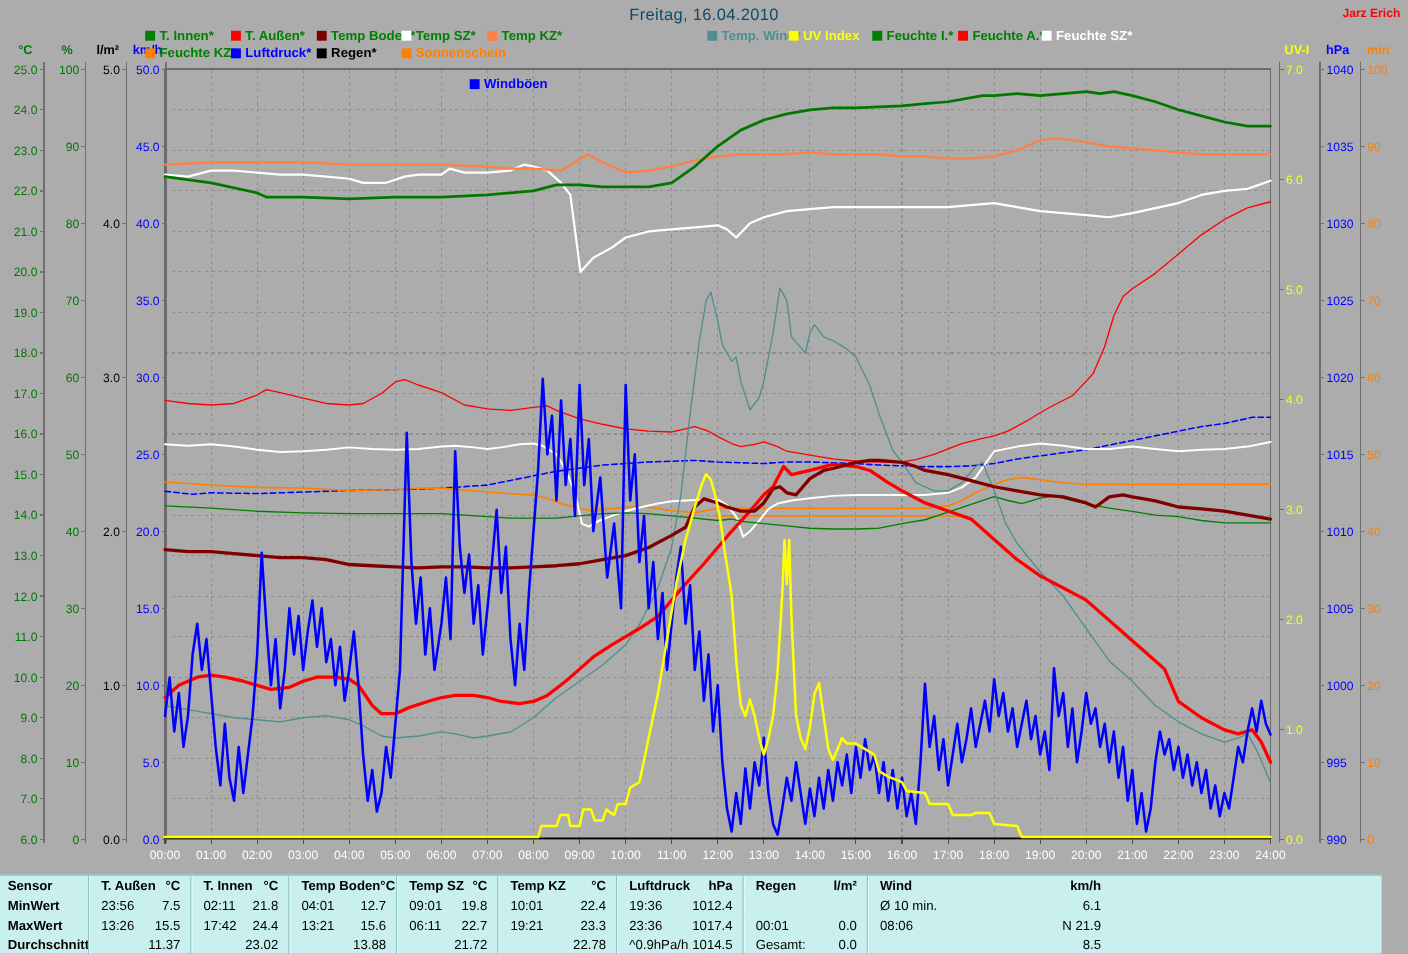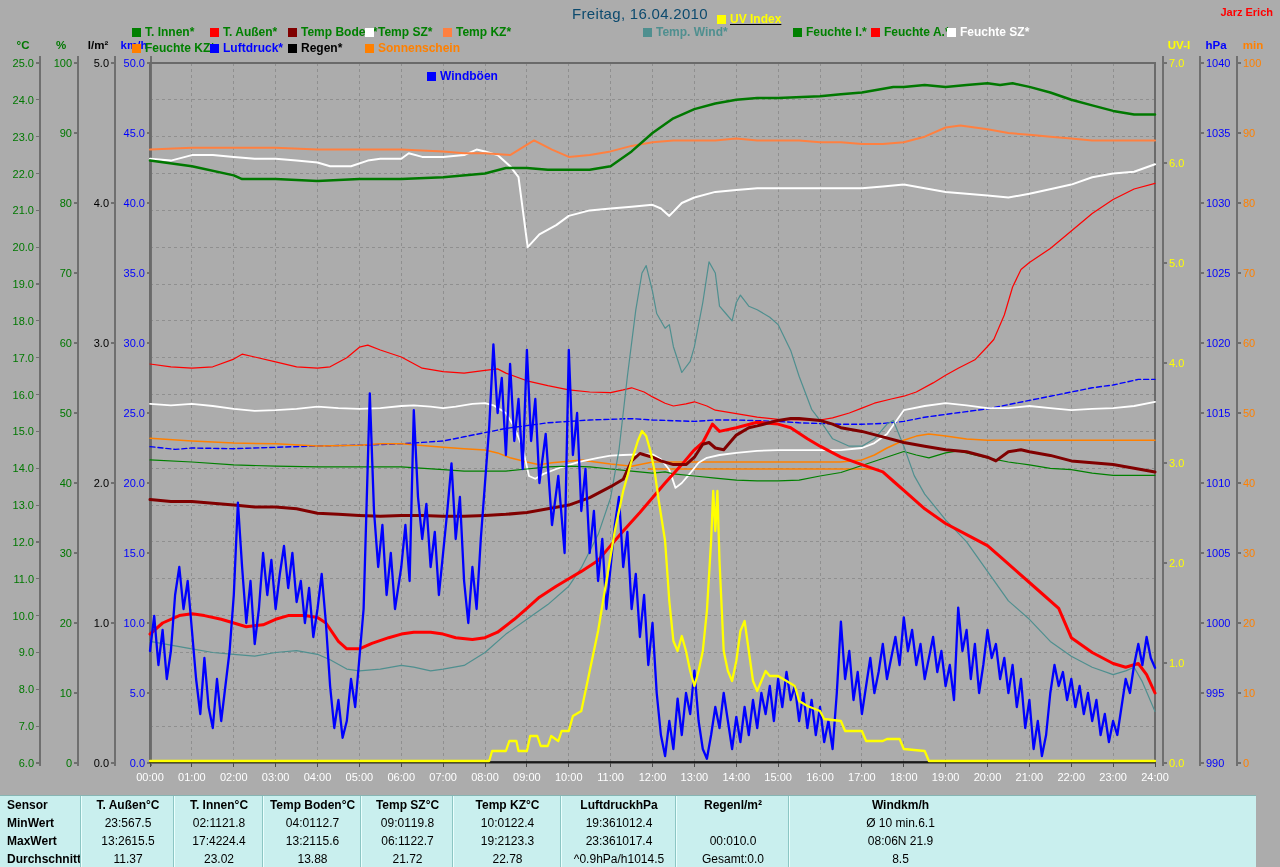--- a/index.html
+++ b/index.html
@@ -11,21 +11,21 @@
   .legend-item{position:absolute;height:12px;line-height:11px;font-size:12px;
                font-weight:bold;white-space:nowrap;cursor:default;}
   .swatch{display:inline-block;width:9px;height:9px;margin-right:4px;vertical-align:-1px;}
   #chart{position:absolute;left:0;top:0;}
   .datatable{position:absolute;left:0;top:795px;width:1256px;height:72px;
              background:#c9efee;border-top:1px solid #87b5b3;
              display:grid;grid-template-columns:80px 93px 89px 98px 92px 108px 115px 113px 222px auto;
              grid-auto-rows:18px;}
   .cell{font-size:12px;display:flex;justify-content:space-between;align-items:center;
         padding:0 9px 0 11px;white-space:nowrap;color:#000;}
-  .cell.sep{border-left:1px solid #8cc6c4;box-shadow:inset 1px 0 0 #e9fffd;justify-content:center;}
+  .cell.sep{border-left:1px solid #8cc6c4;box-shadow:inset 1px 0 0 #e9fffd;}
   .cell.hdr{font-weight:bold;}
   .rowlab{font-size:12px;font-weight:bold;display:flex;align-items:center;padding-left:7px;color:#000;}
 </style>
 </head>
 <body>
 
 <div class="app">
   <div class="title">Freitag, 16.04.2010</div>
   <div class="author">Jarz Erich</div>
   <svg id="chart" width="1280" height="795" viewBox="0 0 1280 795">
@@ -308,21 +308,21 @@
       <polyline points="150.0,651.0 154.2,616.0 158.4,665.0 162.6,630.0 166.8,679.0 170.9,651.0 175.1,595.0 179.3,567.0 183.5,609.0 187.7,581.0 191.9,630.0 196.1,679.0 200.3,714.0 204.4,658.0 208.6,707.0 212.8,728.0 217.0,679.0 221.2,721.0 225.4,686.0 229.6,651.0 233.8,595.0 237.9,502.6 242.1,567.0 246.3,623.0 250.5,581.0 254.7,644.0 258.9,609.0 263.1,553.0 267.3,595.0 271.4,560.0 275.6,609.0 279.8,574.0 284.0,546.0 288.2,588.0 292.4,553.0 296.6,602.0 300.8,581.0 304.9,623.0 309.1,588.0 313.3,637.0 317.5,609.0 321.7,574.0 325.9,623.0 330.1,686.0 334.3,728.0 338.4,700.0 342.6,737.8 346.8,721.0 351.0,679.0 355.2,707.0 359.4,658.0 363.6,609.0 369.8,393.4 374.0,511.0 378.2,567.0 382.4,525.0 386.6,595.0 390.8,553.0 395.0,609.0 401.3,567.0 405.4,525.0 409.6,581.0 413.8,410.2 418.0,497.0 422.2,539.0 426.4,504.0 430.6,567.0 434.8,532.0 438.9,595.0 443.1,553.0 447.3,511.0 451.5,463.4 455.7,539.0 459.9,497.0 464.1,581.0 468.3,623.0 472.4,567.0 476.6,609.0 480.8,539.0 485.0,483.0 489.2,427.0 493.4,344.4 497.6,413.0 501.8,378.0 505.9,455.0 510.1,364.0 514.3,441.0 518.5,399.0 522.7,469.0 526.9,350.0 531.1,441.0 535.3,399.0 539.4,483.0 545.7,434.0 552.0,525.0 558.3,476.0 564.6,553.0 568.8,350.0 572.9,455.0 577.1,413.0 581.3,511.0 585.5,469.0 589.7,553.0 593.9,511.0 598.1,581.0 602.3,539.0 606.4,609.0 610.6,567.0 614.8,525.0 619.0,497.0 623.2,567.0 627.4,532.0 631.6,609.0 635.8,574.0 639.9,637.0 644.1,595.0 648.3,665.0 652.5,623.0 656.7,693.0 660.9,735.0 665.1,756.0 669.3,721.0 673.4,749.0 677.6,698.6 681.8,735.0 686.0,693.0 690.2,714.0 694.4,670.6 698.6,721.0 702.8,749.0 706.9,758.8 711.1,735.0 715.3,707.0 719.5,728.0 723.7,693.0 727.9,721.0 732.1,749.0 736.3,716.8 740.4,742.0 744.6,707.0 748.8,735.0 753.0,700.0 757.2,728.0 761.4,693.0 765.6,714.0 769.8,686.0 773.9,721.0 778.1,679.0 782.3,707.0 786.5,672.0 790.7,700.0 794.9,686.0 799.1,721.0 803.3,693.0 807.4,728.0 811.6,700.0 815.8,735.0 820.0,707.0 824.2,742.0 828.4,721.0 832.6,749.0 836.8,693.0 840.9,621.6 845.1,679.0 849.3,651.0 853.5,700.0 857.7,672.0 861.9,714.0 866.1,686.0 870.3,658.0 874.4,693.0 878.6,672.0 882.8,644.0 887.0,679.0 891.2,658.0 895.4,637.0 899.6,665.0 903.8,617.4 907.9,651.0 912.1,630.0 916.3,665.0 920.5,644.0 924.7,679.0 928.9,658.0 933.1,637.0 937.3,672.0 941.4,651.0 945.6,686.0 949.8,665.0 954.0,700.0 958.2,607.6 962.4,651.0 966.6,630.0 970.8,679.0 974.9,644.0 979.1,693.0 983.3,665.0 987.5,630.0 991.7,658.0 995.9,644.0 1000.1,679.0 1004.3,658.0 1008.4,693.0 1012.6,665.0 1016.8,707.0 1021.0,679.0 1025.2,728.0 1029.4,700.0 1033.6,749.0 1037.8,721.0 1041.9,756.0 1046.1,735.0 1050.3,693.0 1054.5,665.0 1058.7,686.0 1062.9,672.0 1067.1,700.0 1071.3,679.0 1075.4,707.0 1079.6,686.0 1083.8,714.0 1088.0,693.0 1092.2,721.0 1096.4,700.0 1100.6,735.0 1104.8,714.0 1108.9,742.0 1113.1,721.0 1117.3,735.0 1121.5,707.0 1125.7,679.0 1129.9,693.0 1134.1,665.0 1138.3,644.0 1142.4,665.0 1146.6,637.0 1150.8,658.0 1155.0,667.8" fill="none" stroke="#0000ff" stroke-width="2.3" stroke-linejoin="round" stroke-linecap="round"></polyline>
       <polyline points="150.0,763.0 489.2,763.0 492.1,753.0 505.9,753.0 509.3,743.0 516.4,743.0 518.5,753.0 526.9,753.0 530.2,738.0 537.3,738.0 540.7,748.0 547.8,748.0 551.2,738.0 558.3,743.0 561.6,733.0 568.8,733.0 572.9,718.0 581.3,713.0 589.7,673.0 598.1,633.0 606.4,583.0 614.8,533.0 623.2,493.0 631.6,463.0 637.8,443.0 642.0,433.0 646.2,438.0 650.4,453.0 654.6,473.0 658.8,503.0 665.1,543.0 669.3,603.0 673.4,643.0 677.6,653.0 681.8,638.0 686.0,653.0 690.2,673.0 694.4,688.0 698.6,673.0 702.8,653.0 706.9,613.0 711.1,543.0 713.2,493.0 715.3,533.0 717.4,493.0 719.5,563.0 723.7,653.0 727.9,673.0 732.1,683.0 736.3,663.0 740.4,633.0 744.6,623.0 748.8,653.0 753.0,683.0 757.2,693.0 761.4,683.0 765.6,673.0 769.8,678.0 778.1,678.0 786.5,683.0 794.9,688.0 799.1,703.0 807.4,708.0 820.0,713.0 824.2,721.0 840.9,723.0 845.1,733.0 861.9,733.0 866.1,743.0 882.8,743.0 887.0,741.0 899.6,741.0 903.8,751.0 924.7,753.0 928.9,763.0 1155.0,763.0" fill="none" stroke="#ffff00" stroke-width="2.3" stroke-linejoin="round" stroke-linecap="round" transform="translate(0,-2)"></polyline>
     </svg>
   <div id="legend">
       <div class="legend-item" style="left: 132px; top: 27px;"><span class="swatch" style="background: rgb(0, 128, 0);"></span><span style="color: rgb(0, 128, 0);">T. Innen*</span></div>
       <div class="legend-item" style="left: 210px; top: 27px;"><span class="swatch" style="background: rgb(255, 0, 0);"></span><span style="color: rgb(0, 128, 0);">T. Außen*</span></div>
       <div class="legend-item" style="left: 288px; top: 27px;"><span class="swatch" style="background: rgb(128, 0, 0);"></span><span style="color: rgb(0, 128, 0);">Temp Boden*</span></div>
       <div class="legend-item" style="left: 365px; top: 27px;"><span class="swatch" style="background: rgb(255, 255, 255);"></span><span style="color: rgb(0, 128, 0);">Temp SZ*</span></div>
       <div class="legend-item" style="left: 443px; top: 27px;"><span class="swatch" style="background: rgb(255, 128, 64);"></span><span style="color: rgb(0, 128, 0);">Temp KZ*</span></div>
       <div class="legend-item" style="left: 643px; top: 27px;"><span class="swatch" style="background: rgb(79, 143, 143);"></span><span style="color: rgb(79, 143, 143);">Temp. Wind*</span></div>
-      <div class="legend-item" style="left: 717px; top: 14px; text-decoration: underline;"><span class="swatch" style="background: rgb(255, 255, 0);"></span><span style="color: rgb(255, 255, 0);">UV Index</span></div>
+      <div class="legend-item" style="left: 717px; top: 27px;"><span class="swatch" style="background: rgb(255, 255, 0);"></span><span style="color: rgb(255, 255, 0);">UV Index</span></div>
       <div class="legend-item" style="left: 793px; top: 27px;"><span class="swatch" style="background: rgb(0, 128, 0);"></span><span style="color: rgb(0, 128, 0);">Feuchte I.*</span></div>
       <div class="legend-item" style="left: 871px; top: 27px;"><span class="swatch" style="background: rgb(255, 0, 0);"></span><span style="color: rgb(0, 128, 0);">Feuchte A.*</span></div>
       <div class="legend-item" style="left: 947px; top: 27px;"><span class="swatch" style="background: rgb(255, 255, 255);"></span><span style="color: rgb(255, 255, 255);">Feuchte SZ*</span></div>
       <div class="legend-item" style="left: 132px; top: 43px;"><span class="swatch" style="background: rgb(255, 128, 0);"></span><span style="color: rgb(0, 128, 0);">Feuchte KZ*</span></div>
       <div class="legend-item" style="left: 210px; top: 43px;"><span class="swatch" style="background: rgb(0, 0, 255);"></span><span style="color: rgb(0, 0, 255);">Luftdruck*</span></div>
       <div class="legend-item" style="left: 288px; top: 43px;"><span class="swatch" style="background: rgb(0, 0, 0);"></span><span style="color: rgb(0, 0, 0);">Regen*</span></div>
       <div class="legend-item" style="left: 365px; top: 43px;"><span class="swatch" style="background: rgb(255, 128, 0);"></span><span style="color: rgb(255, 128, 0);">Sonnenschein</span></div>
       <div class="legend-item" style="left: 427px; top: 43px; margin-top: 28px;"><span class="swatch" style="background: rgb(0, 0, 255);"></span><span style="color: rgb(0, 0, 255);">Windböen</span></div>
     </div>
   <div class="datatable" id="datatable">

